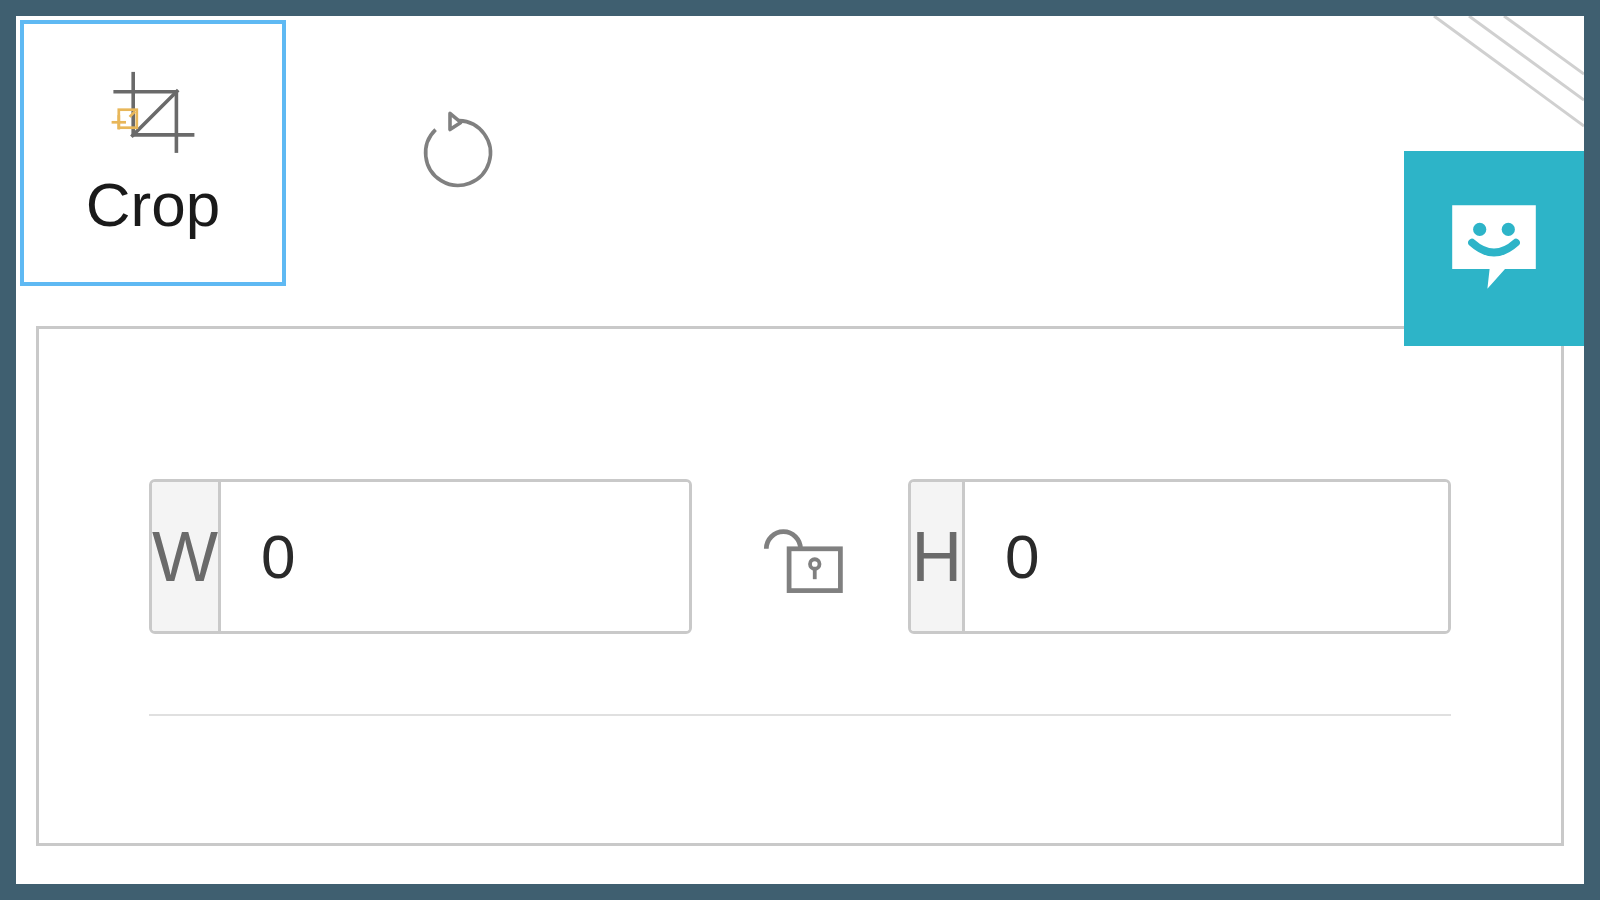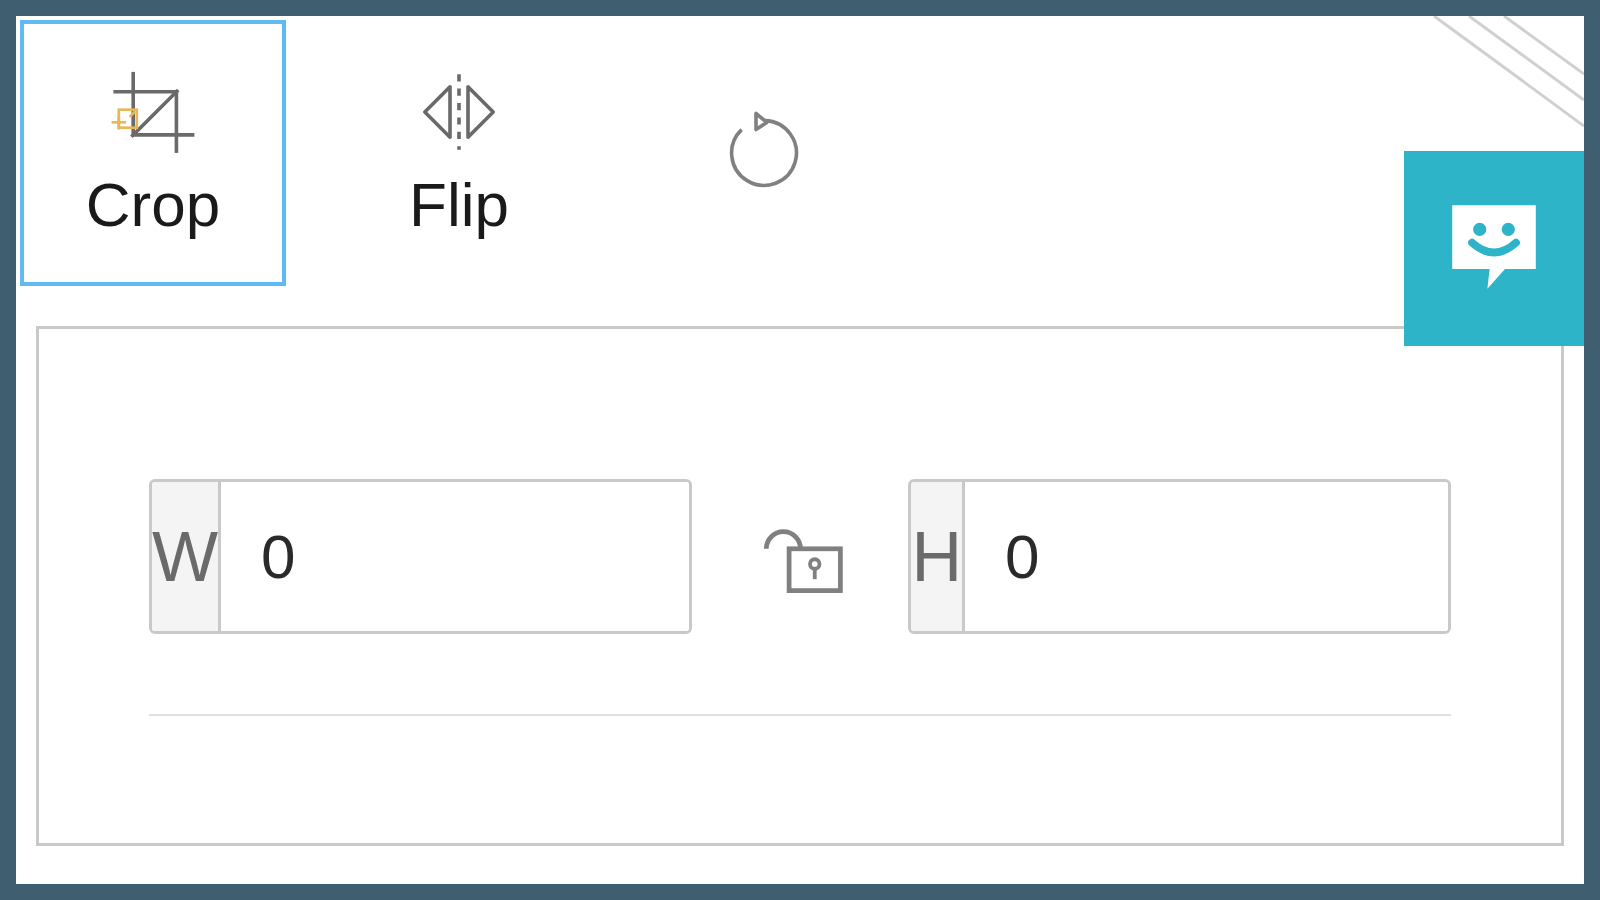--- a/index.html
+++ b/index.html
@@ -162,30 +162,20 @@
             <line x1="4" y1="62" x2="20" y2="62"></line>
             <line x1="12" y1="54" x2="12" y2="70"></line>
             <rect x="12" y="48" width="20" height="20"></rect>
             <line x1="24" y1="56" x2="30" y2="50"></line>
           </g>
         </svg>
       </div>
       <div class="tool-label">Crop</div>
     </div>
 
-    <div class="tool">
-      <div class="tool-icon">
-        <svg viewBox="0 0 100 100" width="90" height="90">
-          <line x1="50" y1="8" x2="50" y2="92" stroke="#6a6a6a" stroke-width="4" stroke-dasharray="8 8"></line>
-          <path d="M12 50 L40 22 L40 78 Z" fill="none" stroke="#6a6a6a" stroke-width="4" stroke-linejoin="round"></path>
-          <path d="M88 50 L60 22 L60 78 Z" fill="none" stroke="#6a6a6a" stroke-width="4" stroke-linejoin="round"></path>
-        </svg>
-      </div>
-      <div class="tool-label">Flip</div>
-    </div>
 
     <div class="tool">
       <div class="tool-icon">
         <svg viewBox="0 0 100 100" width="90" height="90">
           <path d="M50 14 A36 36 0 1 1 24 24" fill="none" stroke="#808080" stroke-width="4"></path>
           <path d="M40 6 L52 16 L40 24 Z" fill="none" stroke="#808080" stroke-width="4" stroke-linejoin="round"></path>
         </svg>
       </div>
     </div>
 

